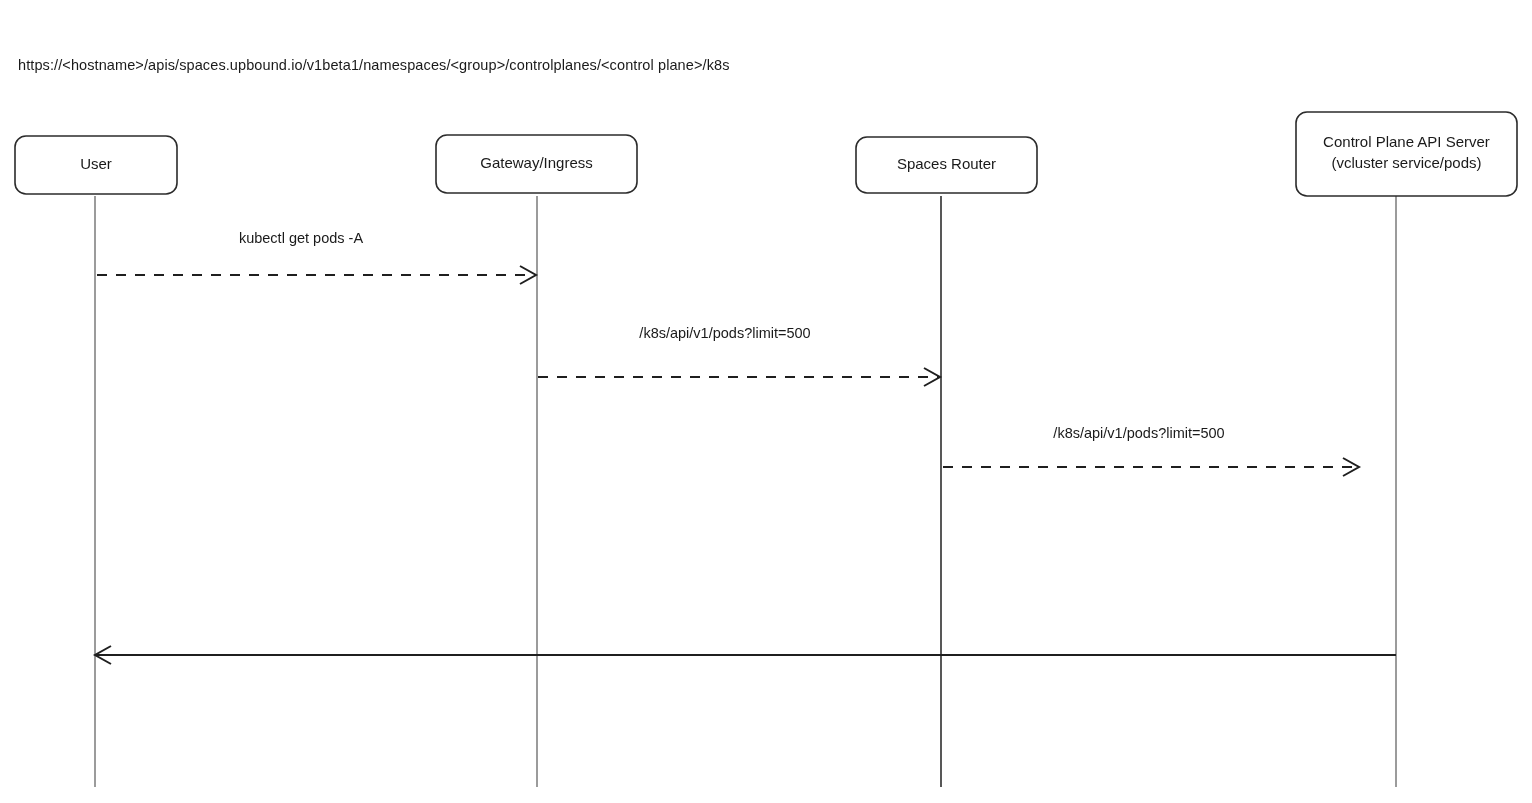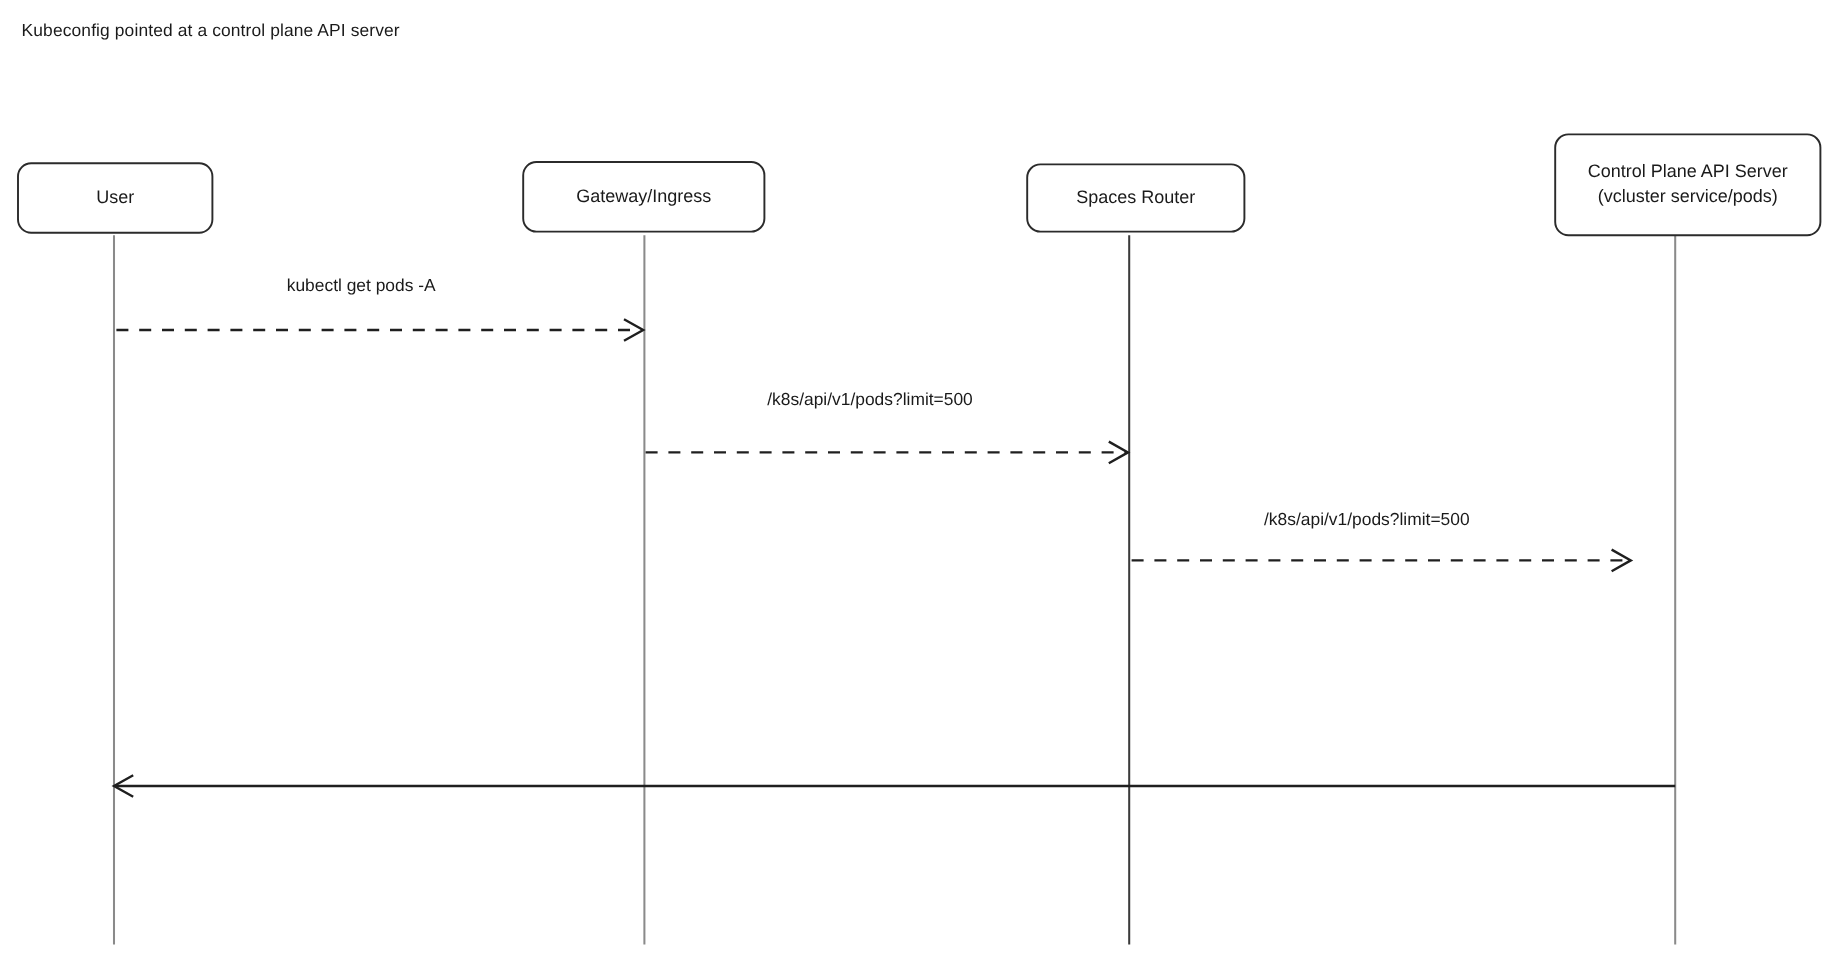--- a/index.html
+++ b/index.html
@@ -84,22 +84,22 @@
     fill: #1a1a1a;
     text-anchor: middle;
     dominant-baseline: middle;
   }
 </style>
 </head>
 <body>
 
 <div id="diagram-root">
 
-  <div class="header-line" id="header-title">Kubeconfig pointed at a control plane API server</div>
 
+  <div class="header-line" id="header-url">https://&lt;hostname&gt;/apis/spaces.upbound.io/v1beta1/namespaces/&lt;group&gt;/controlplanes/&lt;control plane&gt;/k8s</div>
 
   <svg class="canvas" id="diagram-canvas" viewBox="0 0 1532 803" xmlns="http://www.w3.org/2000/svg">
 
     <g id="lifelines-group">
         <line x1="95" y1="196" x2="95" y2="787" class="lifeline"></line>
         <line x1="537" y1="196" x2="537" y2="787" class="lifeline"></line>
         <line x1="941" y1="196" x2="941" y2="787" class="lifeline-dark"></line>
         <line x1="1396" y1="196" x2="1396" y2="787" class="lifeline"></line>
       </g>
     <g id="messages-group">

